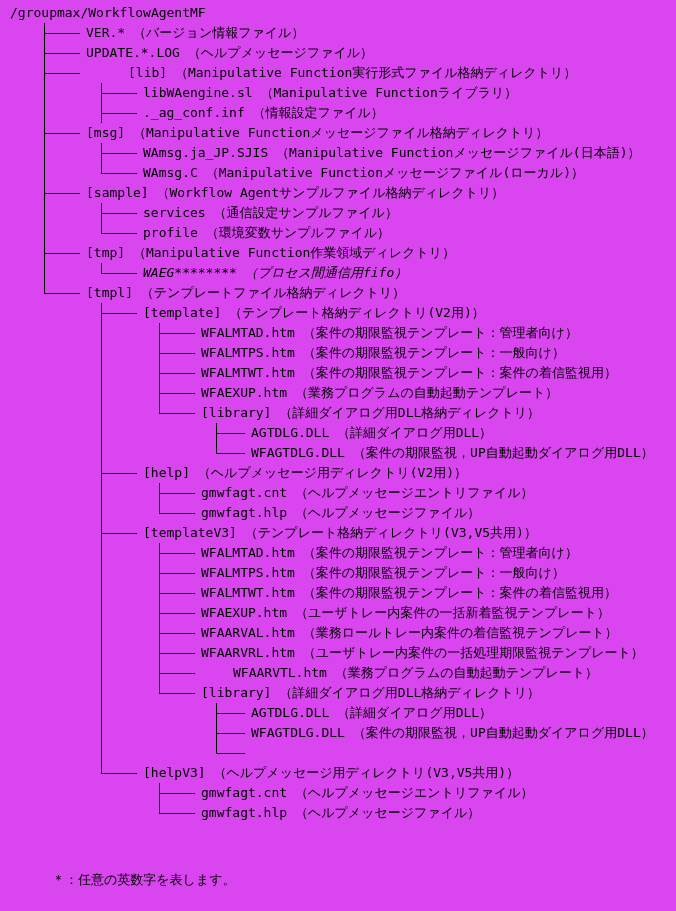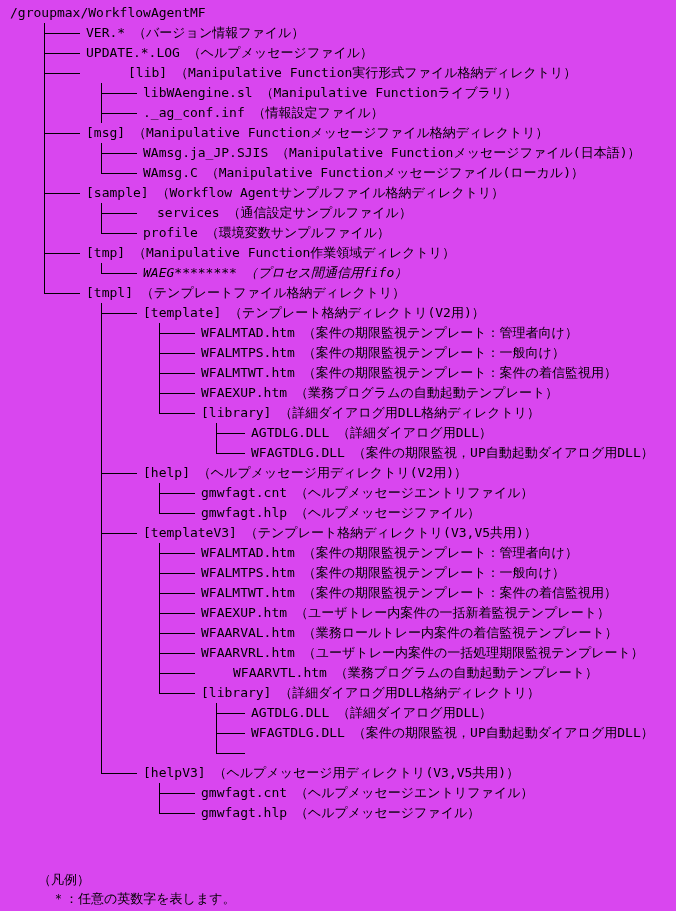--- a/index.html
+++ b/index.html
@@ -89,21 +89,21 @@
       </div>
       <div class="tree-row">
         <i class="vline full" style="left: 31px;"></i>
         <i class="hline" style="left: 31px; width: 36px;"></i>
         <span class="label" style="left: 73px;"><b>[sample]</b> <span>（Workflow Agentサンプルファイル格納ディレクトリ）</span></span>
       </div>
       <div class="tree-row">
         <i class="vline full" style="left: 31px;"></i>
         <i class="vline full" style="left: 88px;"></i>
         <i class="hline" style="left: 88px; width: 36px;"></i>
-        <span class="label" style="left: 130px; margin-left: 14px;"><b>services</b> <span>（通信設定サンプルファイル）</span></span>
+        <span class="label" style="left: 130px;"><b>services</b> <span>（通信設定サンプルファイル）</span></span>
       </div>
       <div class="tree-row">
         <i class="vline full" style="left: 31px;"></i>
         <i class="vline half" style="left: 88px;"></i>
         <i class="hline" style="left: 88px; width: 36px;"></i>
         <span class="label" style="left: 130px;"><b>profile</b> <span>（環境変数サンプルファイル）</span></span>
       </div>
       <div class="tree-row">
         <i class="vline full" style="left: 31px;"></i>
         <i class="hline" style="left: 31px; width: 36px;"></i>
@@ -264,16 +264,15 @@
         <i class="hline" style="left: 146px; width: 36px;"></i>
         <span class="label" style="left: 188px;"><b>gmwfagt.cnt</b> <span>（ヘルプメッセージエントリファイル）</span></span>
       </div>
       <div class="tree-row">
         <i class="vline half" style="left: 146px;"></i>
         <i class="hline" style="left: 146px; width: 36px;"></i>
         <span class="label" style="left: 188px;"><b>gmwfagt.hlp</b> <span>（ヘルプメッセージファイル）</span></span>
       </div>
     </div>
   <div class="legend">
-    <div class="legend-title">（凡例）</div>
     <div class="legend-note">＊：任意の英数字を表します。</div>
   </div>
 </div>
 
 </body></html>

